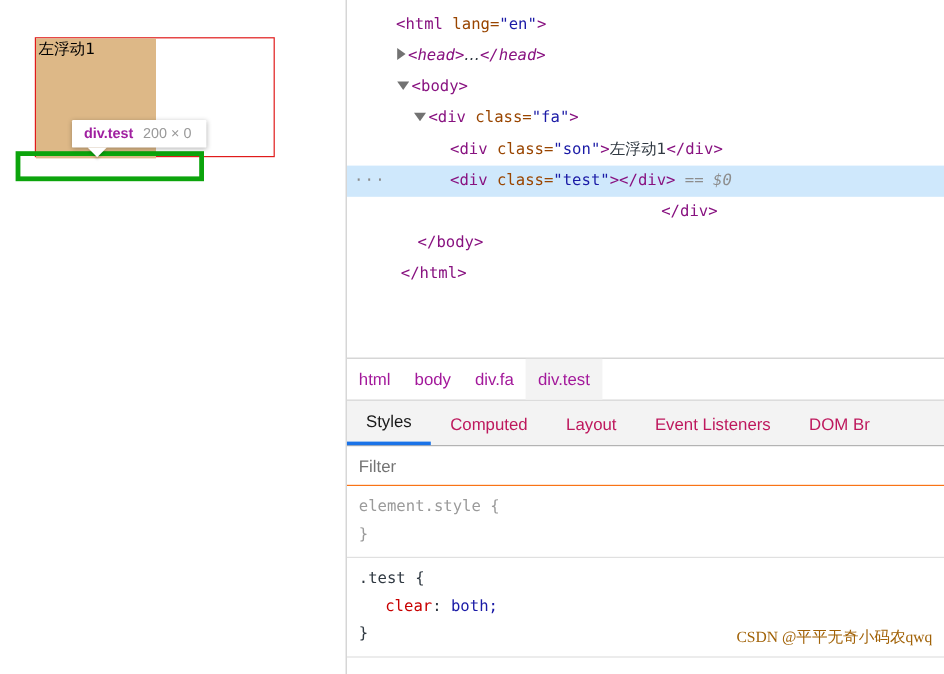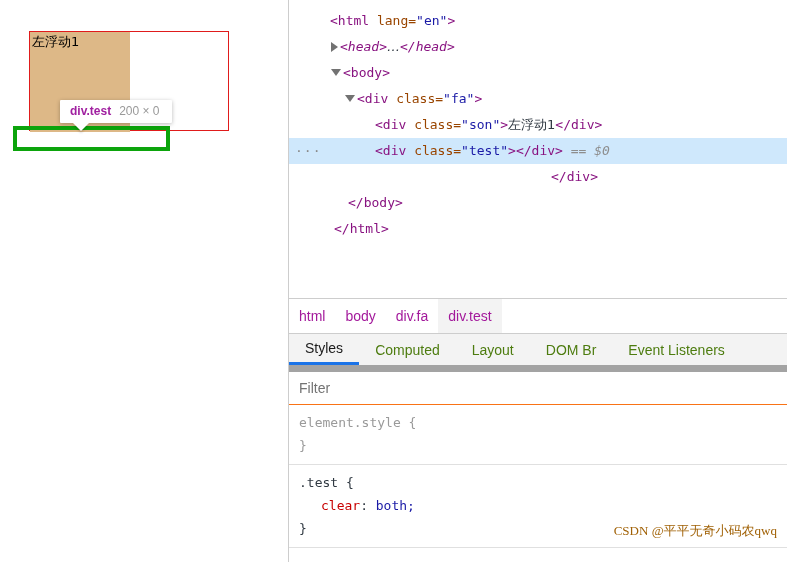--- a/index.html
+++ b/index.html
@@ -173,30 +173,30 @@
   .crumb.active {
     background: #f3f3f3;
   }
 
   
   .panel-tabs {
     height: 38px;
     display: flex;
     align-items: stretch;
     background: #f3f3f3;
-    border-bottom: 7px solid #a3a3a3;
+    border-bottom: 1px solid #a3a3a3;
     box-sizing: border-box;
     text-align: right;
   }
   .ptab {
     display: flex;
     align-items: center;
     padding: 0 16px;
     font-size: 14px;
-    color: #4d7c0f;
+    color: #be185d;
     white-space: nowrap;
     box-sizing: border-box;
   }
   .ptab.active {
     color: #1a1a1a;
     border-bottom: 3px solid #1a73e8;
   }
 
   
   .filter-bar {
@@ -285,22 +285,22 @@
       <div class="crumb">html</div>
       <div class="crumb">body</div>
       <div class="crumb">div.fa</div>
       <div class="crumb active">div.test</div>
     </div>
 
   <div class="panel-tabs" id="panel-tabs">
       <div class="ptab active" style="border-bottom-color: rgb(26, 115, 232);">Styles</div>
       <div class="ptab">Computed</div>
       <div class="ptab">Layout</div>
+      <div class="ptab">Event Listeners</div>
       <div class="ptab">DOM Br</div>
-      <div class="ptab">Event Listeners</div>
     </div>
 
   <div class="filter-bar">
     <input class="filter-input" type="text" placeholder="Filter" style="">
   </div>
 
   <div class="rules" id="rules">
       <div class="rule">
         <div><span class="sel-grey">element.style</span><span class="sel-grey"> {</span></div>
         <div class="sel-grey">}</div>

